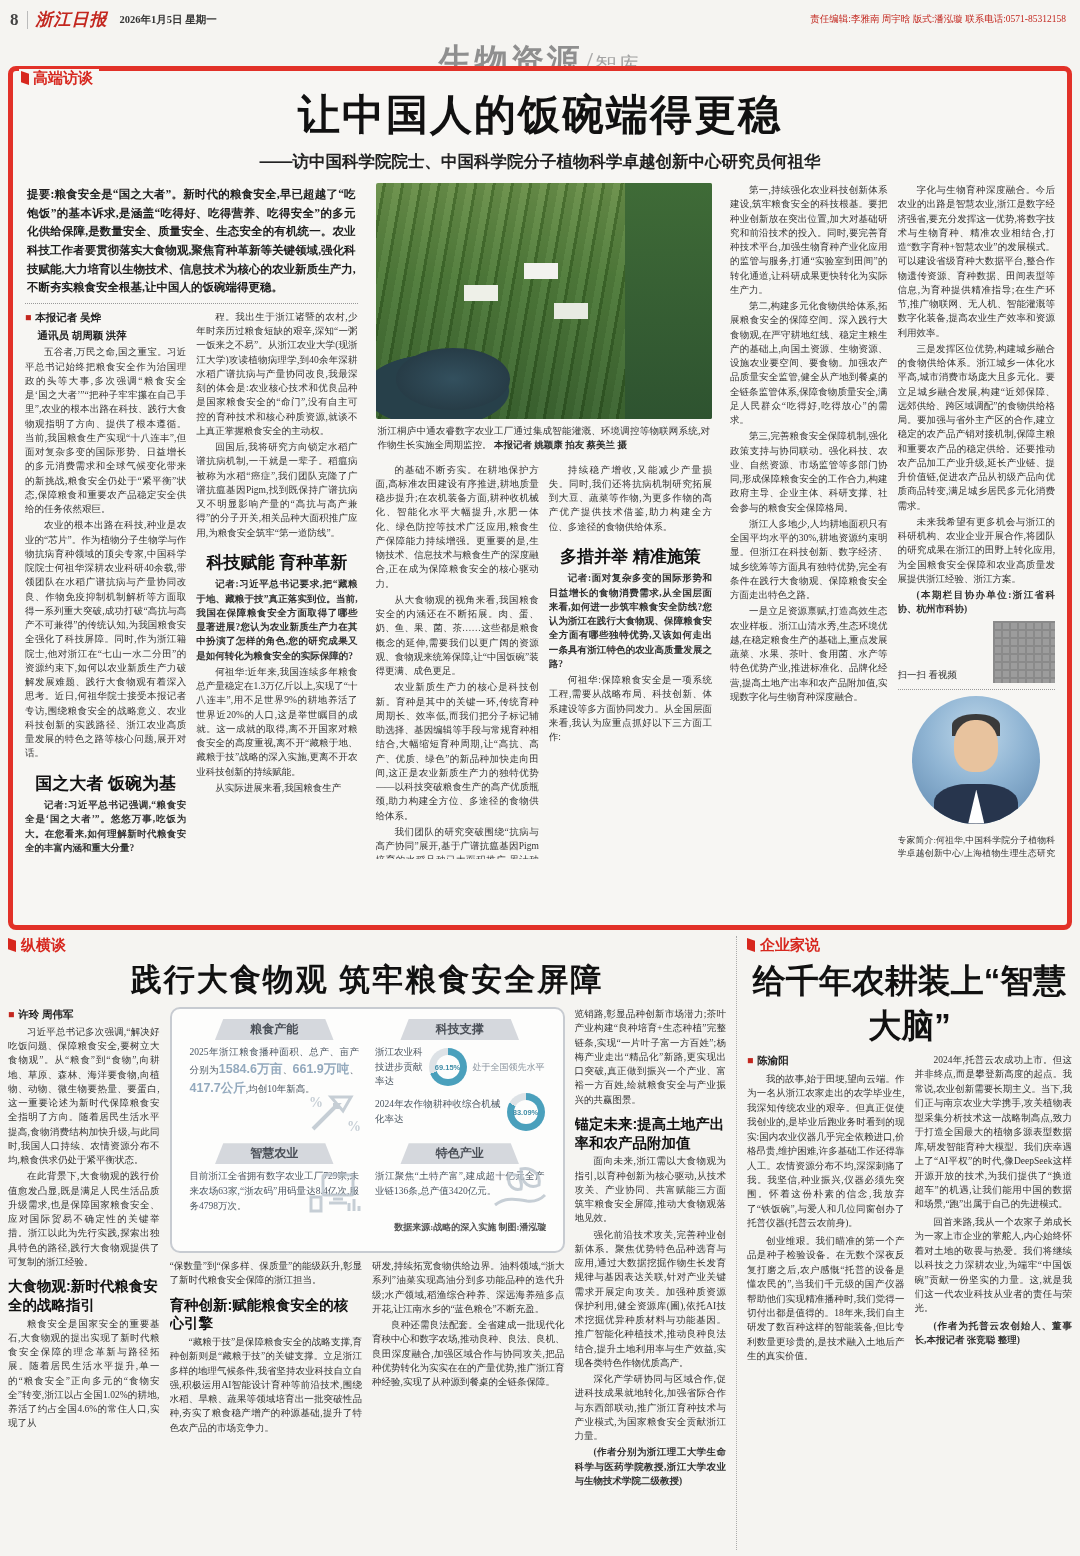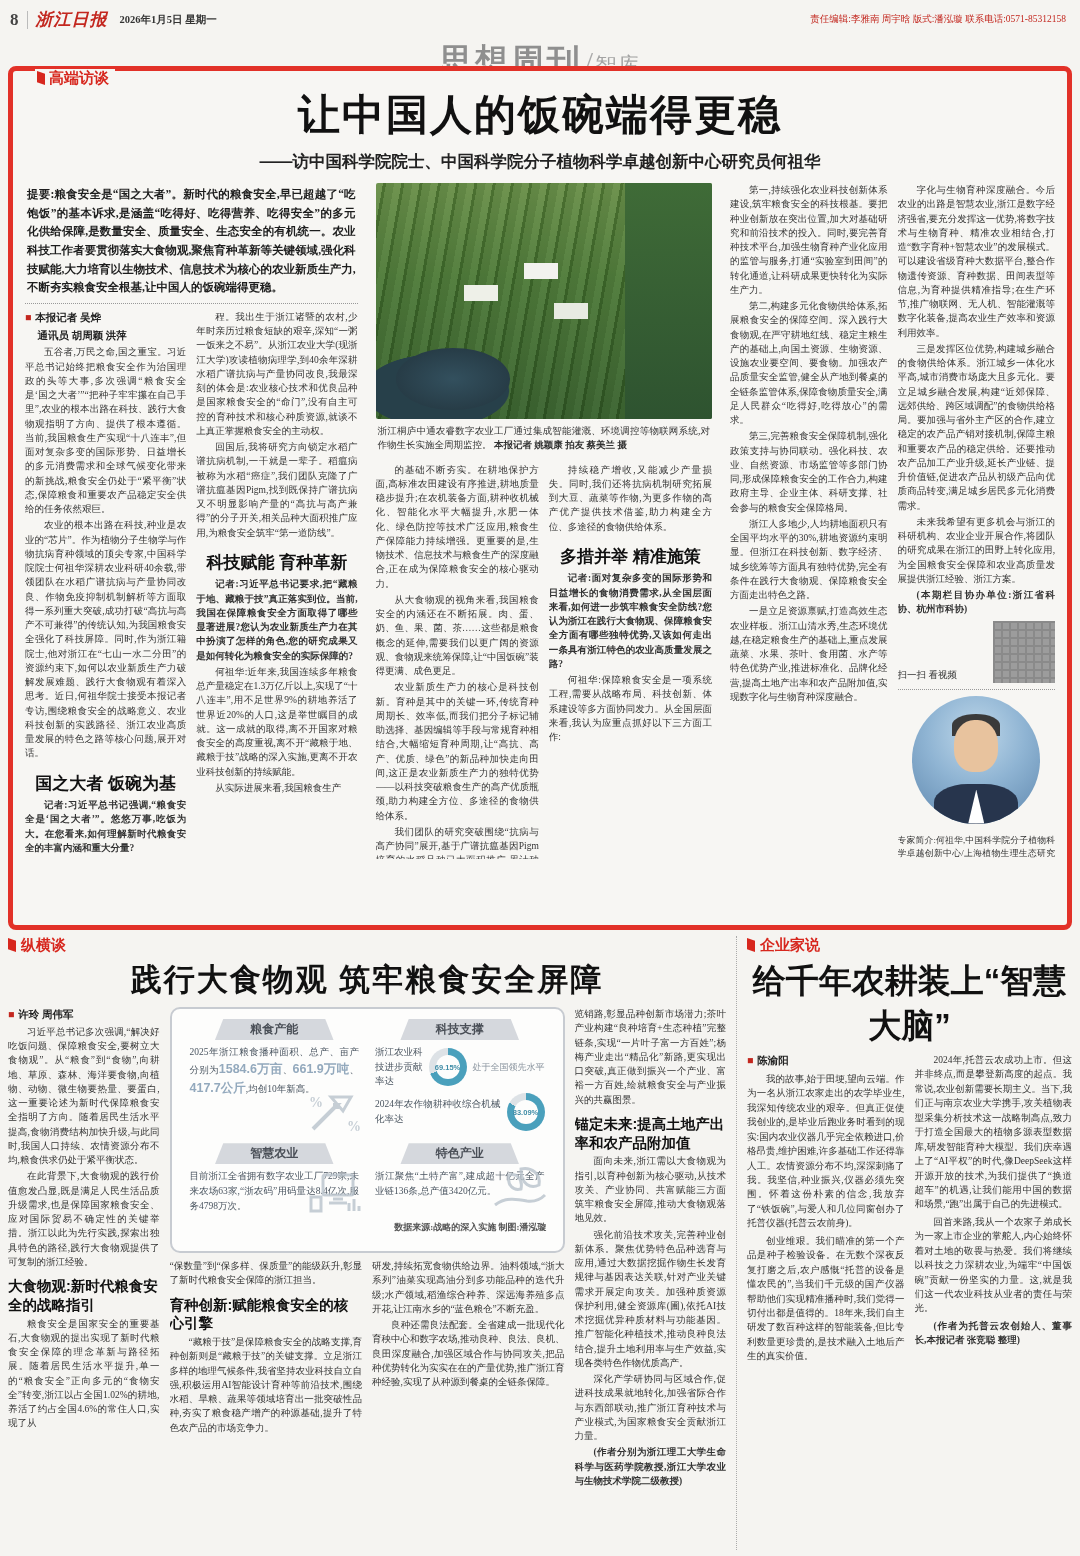--- a/index.html
+++ b/index.html
@@ -21,21 +21,21 @@
   .section-banner { text-align:center; padding:6px 0 4px 0; }
   .section-banner .big { font-size:33px; font-weight:bold; color:#8f8f8f;
         font-family:"Liberation Sans","DejaVu Sans",sans-serif; letter-spacing:3px; }
   .section-banner .slash { color:#aaa; font-size:30px; margin:0 2px; }
   .section-banner .sub { font-size:21px; color:#a3a3a3; letter-spacing:2px;
         font-family:"Liberation Sans",sans-serif; }
 
   
   .main-box { position:absolute; left:8px; right:8px; top:66px; height:864px;
               border:5px solid #e23128; border-radius:8px; background:#f7f6f3; padding:6px 12px 8px 12px; }
-  .corner-label { position:absolute; top:-2px; left:22px; color:#d7271e; font-weight:bold;
+  .corner-label { position:absolute; top:-2px; left:6px; color:#d7271e; font-weight:bold;
         font-size:15px; background:#f7f6f3; padding:0 6px 2px 2px;
         font-family:"Liberation Sans",sans-serif; }
   .corner-label .tick { display:inline-block; width:8px; height:14px; background:#d7271e;
         margin-right:4px; vertical-align:-2px; clip-path:polygon(0 0,100% 20%,100% 100%,0 80%); }
   .main-headline { text-align:center; font-size:42px; font-weight:bold; color:#111;
         font-family:Liberation Mono, monospace; letter-spacing:2px; margin-top:10px; }
   .main-sub { text-align:center; font-size:16.5px; font-weight:bold; color:#222;
         margin:8px 0 10px 0; font-family:"Liberation Sans",sans-serif; }
 
   .cols { display:flex; gap:18px; height:676px; overflow:hidden; }
@@ -144,21 +144,21 @@
 
   <div class="masthead">
     <span class="pageno">8</span>
     <span class="m-divider"></span>
     <span class="paper-logo">浙江日报</span>
     <span class="m-date">2026年1月5日 星期一</span>
     <span class="m-right">责任编辑:李雅南 周宇晗 版式:潘泓璇 联系电话:0571-85312158</span>
   </div>
 
   <div class="section-banner">
-    <span class="big">思想周刊</span><span class="slash">/</span><span class="sub">智库</span>
+    <span class="big">生物资源</span><span class="slash">/</span><span class="sub">智库</span>
   </div>
 
   <div class="main-box">
     <div class="corner-label"><span class="tick"></span><span>高端访谈</span></div>
 
     <div class="main-headline">让中国人的饭碗端得更稳</div>
     <div class="main-sub">——访中国科学院院士、中国科学院分子植物科学卓越创新中心研究员何祖华</div>
 
     <div class="cols">
 

